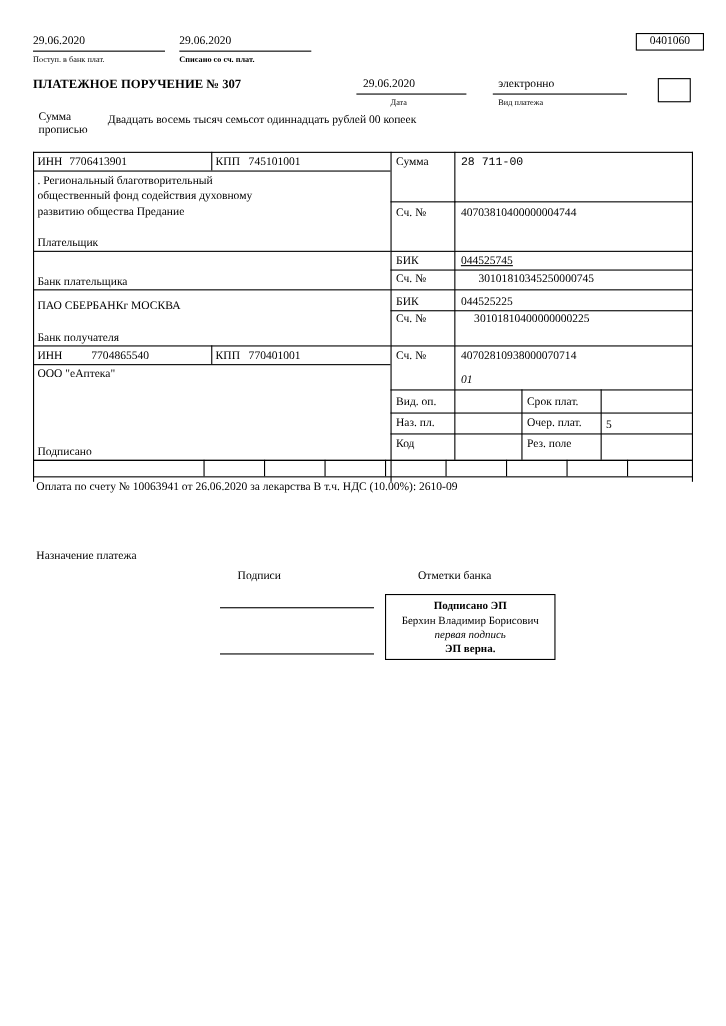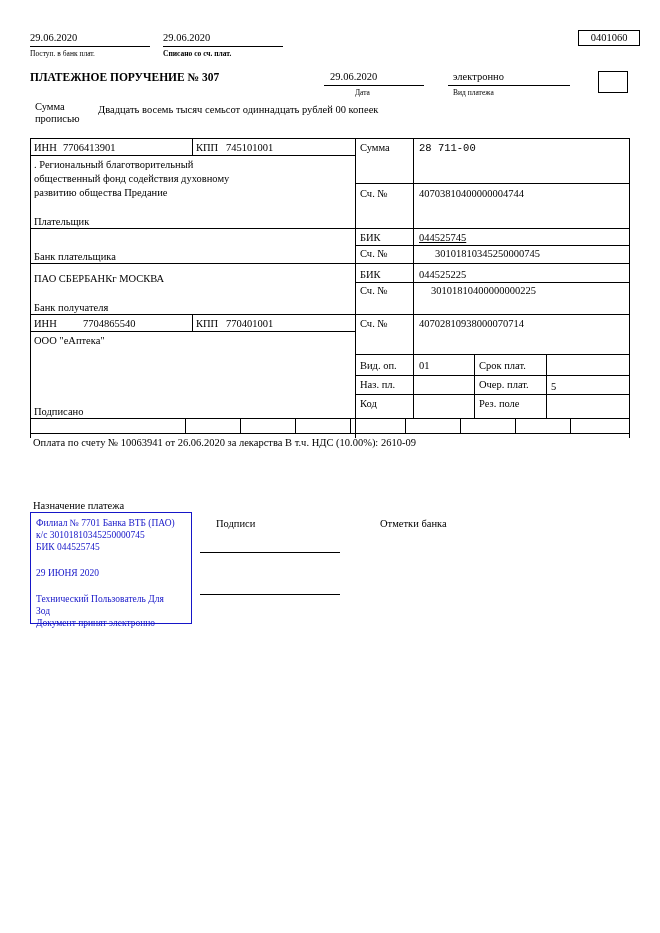--- a/index.html
+++ b/index.html
@@ -147,21 +147,21 @@
   <div class="abs txt" style="left:34px; top:335px;">ООО "еАптека"</div>
   <div class="abs txt" style="left:34px; top:406px;">Подписано</div>
   <div class="line hline" style="left:30px; top:418px; width:325px;"></div>
 
   <div class="abs txt" style="left:360px; top:318px;">Сч. №</div>
   <div class="line vline" style="left:413px; top:314px; height:40px;"></div>
   <div class="abs txt" style="left:419px; top:318px;">40702810938000070714</div>
   <div class="line hline" style="left:355px; top:354px; width:275px;"></div>
 
   <div class="abs txt" style="left:360px; top:360px;">Вид. оп.</div>
-  <div class="abs txt" style="left:419px; top:360px;">01</div>
+  <div class="abs txt" style="left:419px; top:340px;font-style:italic;">01</div>
   <div class="abs txt" style="left:479px; top:360px;">Срок плат.</div>
   <div class="abs txt" style="left:551px; top:360px;"></div>
   <div class="line hline" style="left:355px; top:375px; width:275px;"></div>
 
   <div class="abs txt" style="left:360px; top:379px;">Наз. пл.</div>
   <div class="abs txt" style="left:419px; top:379px;"></div>
   <div class="abs txt" style="left:479px; top:379px;">Очер. плат.</div>
   <div class="abs txt" style="left:551px; top:381px;">5</div>
   <div class="line hline" style="left:355px; top:394px; width:275px;"></div>
 
@@ -189,26 +189,21 @@
 
   <div class="abs txt" style="left:33px; top:437px;">Оплата по счету № 10063941 от 26.06.2020 за лекарства В т.ч. НДС (10.00%): 2610-09</div>
   <div class="abs txt" style="left:33px; top:500px;">Назначение платежа</div>
 
   <div class="abs txt" style="left:216px; top:518px;">Подписи</div>
   <div class="abs txt" style="left:380px; top:518px;">Отметки банка</div>
 
   <div class="line hline" style="left:200px; top:552px; width:140px;"></div>
   <div class="line hline" style="left:200px; top:594px; width:140px;"></div>
 
-  <div id="esign-block" class="abs">
-    <div>Филиал № 7701 Банка ВТБ (ПАО)</div>
-    <div>к/с 30101810345250000745</div>
-    <div>БИК 044525745</div>
-    <div style="height:14px;"></div>
-    <div>29 ИЮНЯ 2020</div>
-    <div style="height:14px;"></div>
-    <div>Технический Пользователь Для</div>
-    <div>Зод</div>
-    <div>Документ принят электронно</div>
+
+  <div id="bank-stamp" class="abs">
+    <div class="bold">Подписано ЭП</div>
+    <div>Берхин Владимир Борисович</div>
+    <div class="ital">первая подпись</div>
+    <div class="bold">ЭП верна.</div>
   </div>
 
-
 </div>
 
 </body></html>

